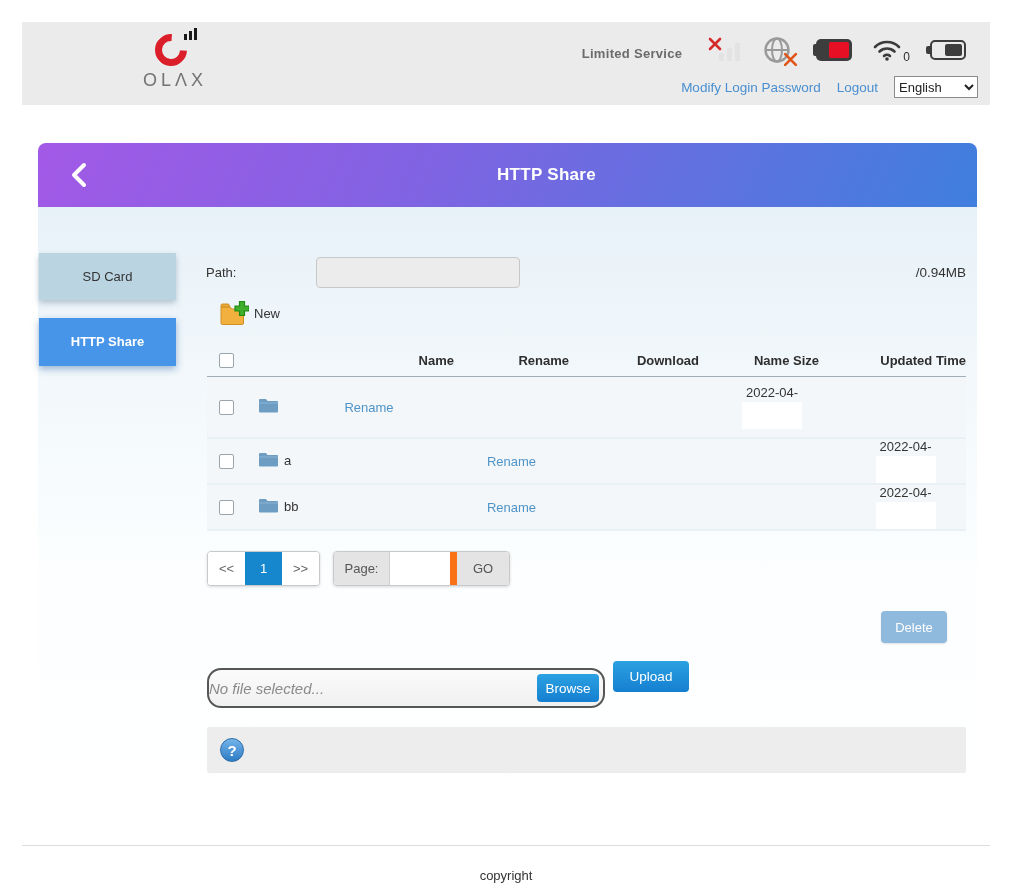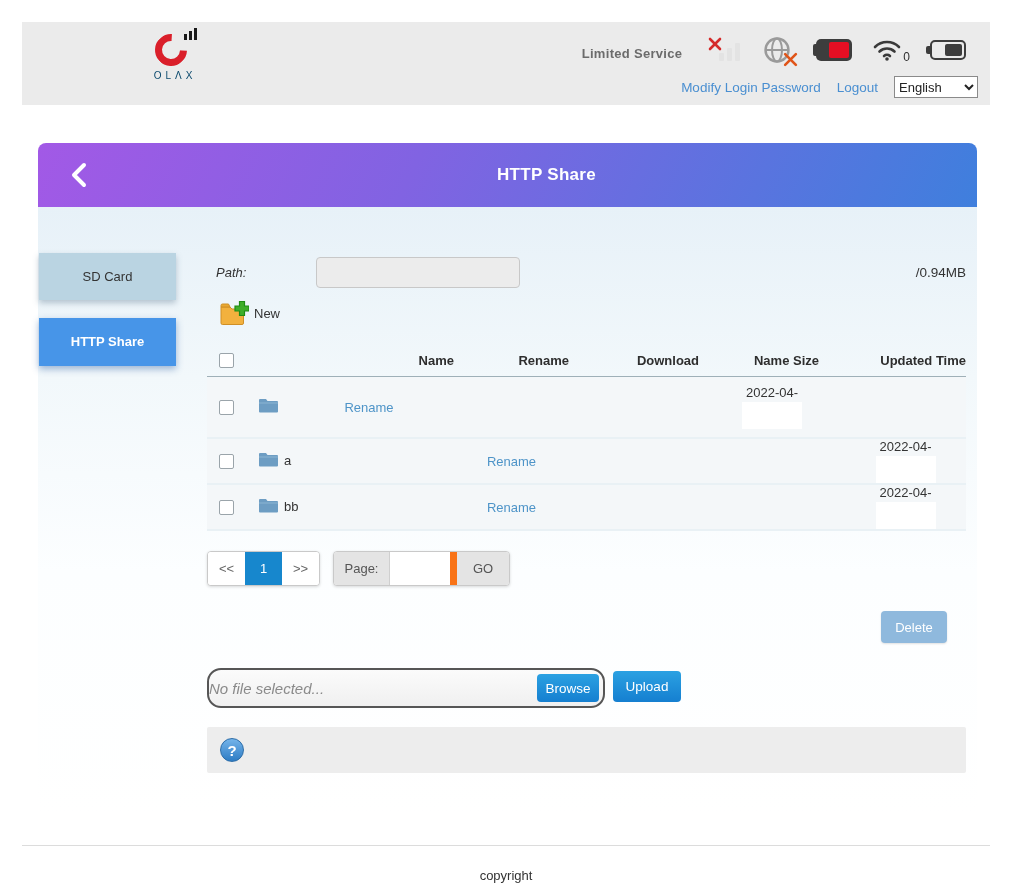--- a/index.html
+++ b/index.html
@@ -9,21 +9,21 @@
   
   .top-band { position:relative; margin:22px 22px 0 22px; height:83px; background:#ebebeb; }
 
   .logo { position:absolute; left:108px; top:6px; width:90px; text-align:center; }
   .logo-ring-wrap { position:relative; width:44px; height:40px; margin:0 auto; }
   .logo-ring { position:absolute; left:2px; top:6px; width:32px; height:32px; border:7px solid #da1f2a;
     border-radius:50%; border-top-color:transparent; transform:rotate(48deg); }
   .logo-bars { position:absolute; right:0px; top:0px; display:flex; align-items:flex-end; gap:2px; }
   .logo-bars i { display:block; width:3px; background:#1a1a1a; }
   .logo-bars i:nth-child(1){ height:6px; } .logo-bars i:nth-child(2){ height:9px; } .logo-bars i:nth-child(3){ height:12px; }
-  .logo-text { margin-top:2px; font-size:10px; letter-spacing:4px; color:#0c4a6e; font-weight:500; }
+  .logo-text { margin-top:2px; font-size:18px; letter-spacing:4px; color:#737373; font-weight:500; }
 
   .status-row { position:absolute; top:12px; right:24px; display:flex; align-items:center; gap:20px; }
   .limited { font-size:13px; font-weight:bold; color:#6b6b6b; letter-spacing:.3px; margin-right:6px;margin-top:7px; }
   .icon { display:inline-flex; align-items:center; }
   .sig-x { position:relative; width:34px; height:26px; }
   .sig-bars { position:absolute; right:2px; bottom:2px; display:flex; align-items:flex-end; gap:3px; }
   .sig-bars i { display:block; width:5px; background:#e3e3e3; border-radius:1px; }
   .sig-bars i:nth-child(1){height:8px;} .sig-bars i:nth-child(2){height:13px;} .sig-bars i:nth-child(3){height:18px;}
   .sig-x svg { position:absolute; left:0; top:0; }
   .globe-wrap { position:relative; width:34px; height:32px; }
@@ -53,21 +53,21 @@
     background:linear-gradient(180deg,#e7f1f8 0%, #f2f8fb 28%, #fcfeff 60%, #ffffff 100%); }
 
   
   .side-btn { position:absolute; left:1px; width:137px; text-align:center; font-size:13px; cursor:pointer; }
   .side-sd { top:46px; height:47px; line-height:47px; background:#bad4e2; color:#333;
     box-shadow:0 3px 6px rgba(70,100,125,.35); }
   .side-http { top:111px; height:48px; line-height:48px; background:#4795e8; color:#fff; font-weight:bold;
     box-shadow:0 3px 7px rgba(45,95,165,.45); }
 
   
-  .path-label { position:absolute; left:178px; top:58px; font-size:13px;font-style:italic; }
+  .path-label { position:absolute; left:168px; top:58px; font-size:13px; }
   .path-input { position:absolute; left:278px; top:50px; width:204px; height:31px; background:#ececec;
     border:1px solid #c8c8c8; border-radius:4px; font-size:13px; padding:0 8px; color:#333; }
   .storage { position:absolute; right:11px; top:58px; font-size:13.5px; color:#333; }
 
   .new-btn { position:absolute; left:181px; top:92px; display:flex; align-items:center; gap:5px; cursor:pointer; }
   .new-label { font-size:13px; color:#333; }
 
   
   .ftable { position:absolute; left:169px; top:138px; width:759px; }
   .trow { display:grid; grid-template-columns:44px 33px 170px 115px 130px 120px 1fr; align-items:center; }
@@ -101,21 +101,21 @@
     cursor:pointer; box-shadow:0 1px 2px rgba(0,0,0,.12); }
 
   
   .file-box { position:absolute; left:169px; top:461px; width:398px; height:40px; border:2px solid #565656;
     border-radius:14px; background:linear-gradient(180deg,#fbfbfb,#f0f0f0); display:flex; align-items:center;
     }
   .file-text { font-size:15px; font-style:italic; color:#8a8a8a; }
   .browse-btn { position:absolute; right:4px; top:4px; width:62px; height:28px; border:none; border-radius:4px;
     background:linear-gradient(180deg,#2ba1e2,#157fd0); color:#fff; font-size:13.5px;
     font-family:"Liberation Sans",sans-serif; cursor:pointer; }
-  .upload-btn { position:absolute; left:575px; top:464px; width:68px; height:31px; border:none; border-radius:4px;
+  .upload-btn { position:absolute; left:575px; top:454px; width:76px; height:31px; border:none; border-radius:4px;
     background:linear-gradient(180deg,#2ba1e2,#157fd0); color:#fff; font-size:13.5px;
     font-family:"Liberation Sans",sans-serif; cursor:pointer; }
 
   
   .help-bar { position:absolute; left:169px; top:520px; width:759px; height:46px; background:#ededed;
     border-radius:2px; display:flex; align-items:center; padding-left:13px; }
   .help-icon { width:24px; height:24px; border-radius:50%; background:linear-gradient(180deg,#74b4ea,#2e7cc4);
     border:1px solid #2d6da8; color:#fff; font-weight:bold; font-size:15px; display:flex; align-items:center;
     justify-content:center; cursor:pointer; }
 

